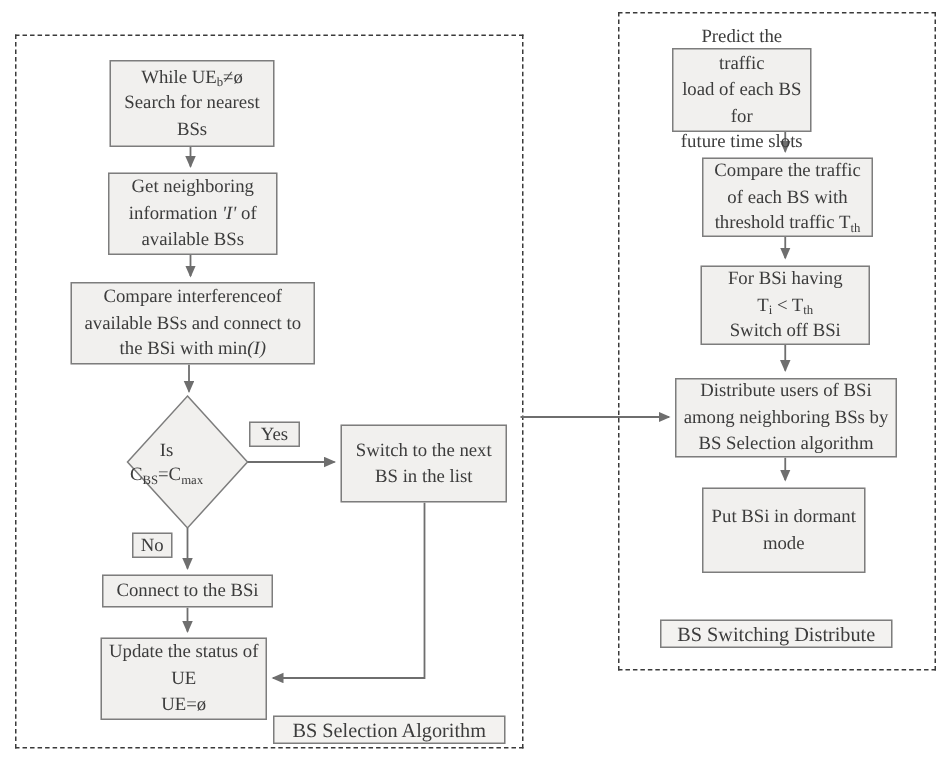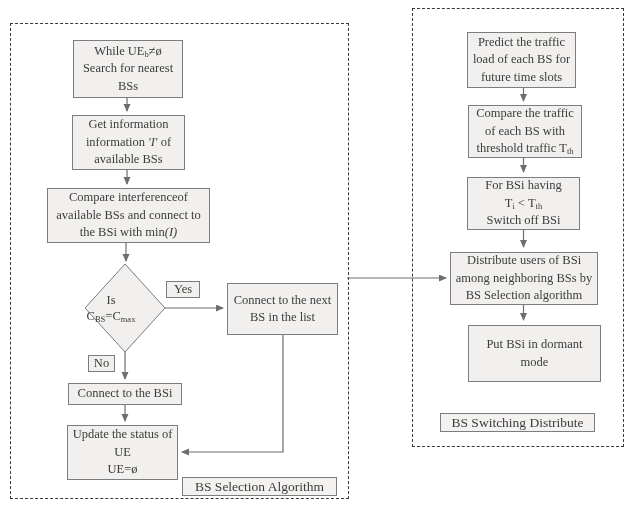--- a/index.html
+++ b/index.html
@@ -72,42 +72,42 @@
     <path class="connector" d="M523.5,305 V320" marker-end="url(#ah)"></path>
   </svg>
 
   <div class="node" style="left:73px;top:40px;width:110px;height:58px">
     <div class="ln"><span>While UE</span><sub>b</sub><span>≠ø</span></div>
     <div class="ln">Search for nearest</div>
     <div class="ln">BSs</div>
   </div>
 
   <div class="node" style="left:72px;top:115px;width:113px;height:55px">
-    <div class="ln">Get information</div>
+    <div class="ln">Get neighboring</div>
     <div class="ln"><span>information </span><span class="it">'I'</span><span> of</span></div>
     <div class="ln">available BSs</div>
   </div>
 
   <div class="node" style="left:47px;top:188px;width:163px;height:55px">
     <div class="ln">Compare interferenceof</div>
     <div class="ln">available BSs and connect to</div>
     <div class="ln"><span>the BSi with min</span><span class="it">(I)</span></div>
   </div>
 
   <div class="diamond-text" style="left:71px;top:287px;width:80px;height:42px">
     <div class="ln">Is</div>
     <div class="ln"><span>C</span><sub>BS</sub><span>=C</span><sub>max</sub></div>
   </div>
 
   <div class="node label-sm" style="left:166px;top:281px;width:34px;height:17px">
     <div class="ln">Yes</div>
   </div>
 
   <div class="node" style="left:227px;top:283px;width:111px;height:52px">
-    <div class="ln">Connect to the next</div>
+    <div class="ln">Switch to the next</div>
     <div class="ln">BS in the list</div>
   </div>
 
   <div class="node label-sm" style="left:88px;top:355px;width:27px;height:17px">
     <div class="ln">No</div>
   </div>
 
   <div class="node" style="left:68px;top:383px;width:114px;height:22px">
     <div class="ln">Connect to the BSi</div>
   </div>
@@ -115,21 +115,21 @@
   <div class="node" style="left:67px;top:425px;width:111px;height:55px">
     <div class="ln">Update the status of</div>
     <div class="ln">UE</div>
     <div class="ln">UE=ø</div>
   </div>
 
   <div class="caption" style="left:182px;top:477px;width:155px;height:19px">
     <span>BS Selection Algorithm</span>
   </div>
 
-  <div class="node" style="left:467px;top:32px;width:109px;height:56px">
+  <div class="node" style="left:448px;top:32px;width:93px;height:56px">
     <div class="ln">Predict the traffic</div>
     <div class="ln">load of each BS for</div>
     <div class="ln">future time slots</div>
   </div>
 
   <div class="node" style="left:468px;top:105px;width:114px;height:53px">
     <div class="ln">Compare the traffic</div>
     <div class="ln">of each BS with</div>
     <div class="ln"><span>threshold traffic T</span><sub>th</sub></div>
   </div>
@@ -139,21 +139,21 @@
     <div class="ln"><span>T</span><sub>i</sub><span> &lt; T</span><sub>th</sub></div>
     <div class="ln">Switch off BSi</div>
   </div>
 
   <div class="node" style="left:450px;top:252px;width:148px;height:53px">
     <div class="ln">Distribute users of BSi</div>
     <div class="ln">among neighboring BSs by</div>
     <div class="ln">BS Selection algorithm</div>
   </div>
 
-  <div class="node" style="left:468px;top:325px;width:133px;height:57px">
+  <div class="node" style="left:468px;top:325px;width:109px;height:57px">
     <div class="ln">Put BSi in dormant</div>
     <div class="ln">mode</div>
   </div>
 
   <div class="caption" style="left:440px;top:413px;width:155px;height:19px">
     <span>BS Switching Distribute</span>
   </div>
 
 </div>
 

